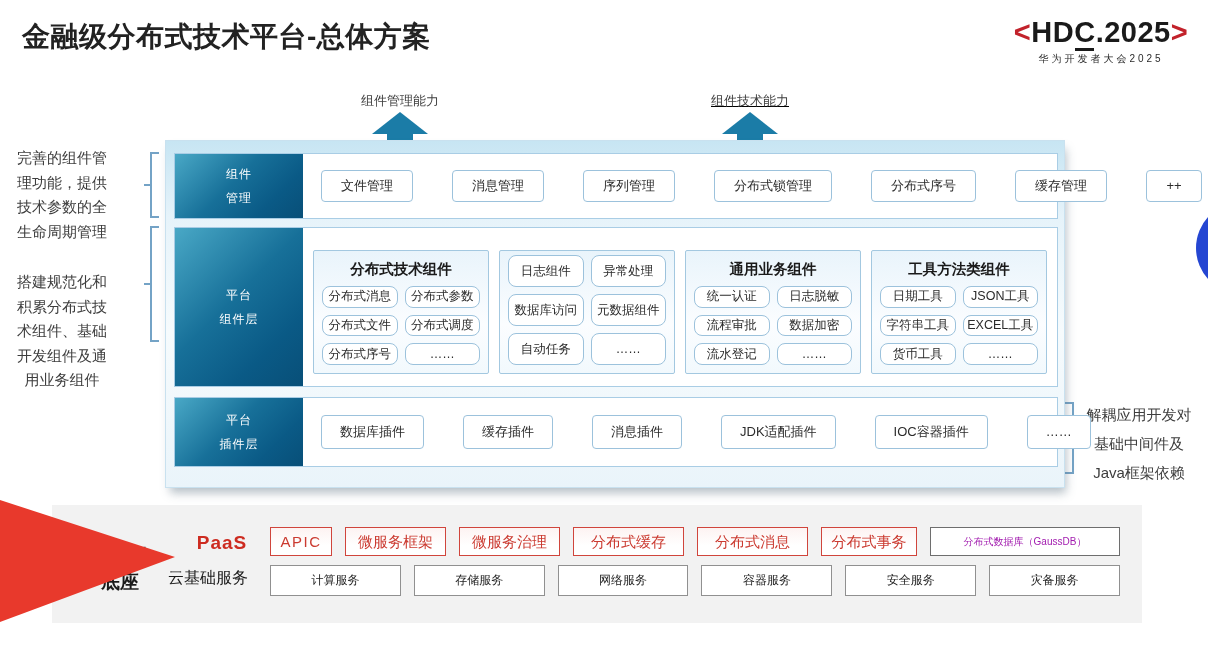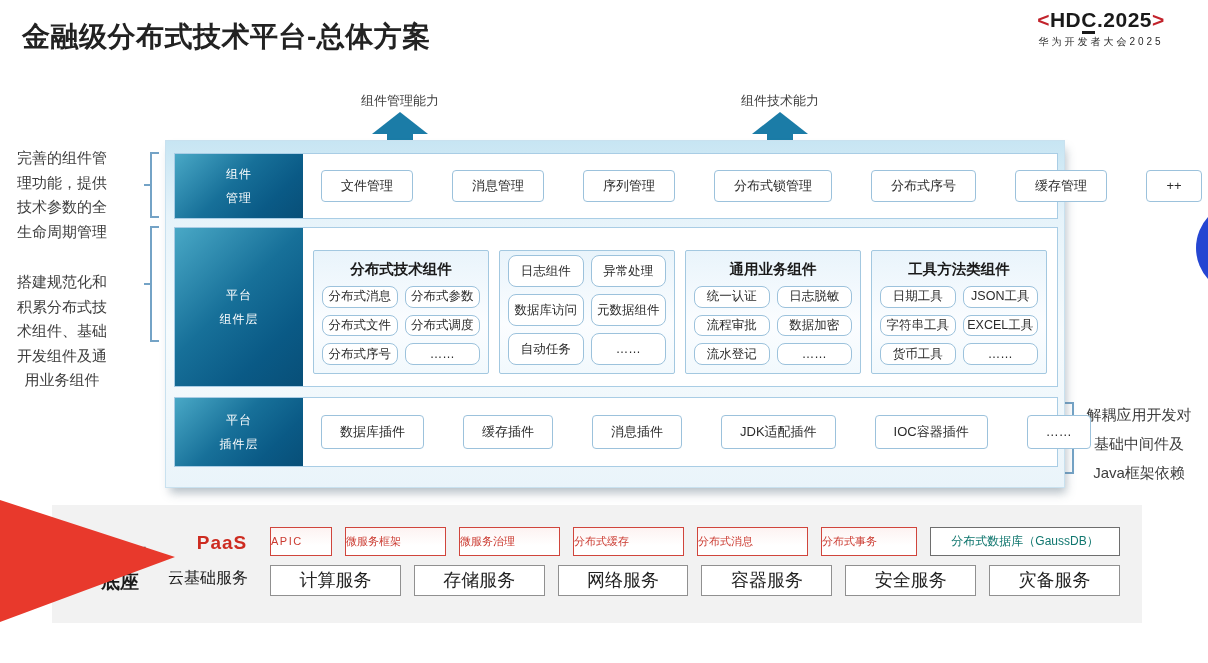--- a/index.html
+++ b/index.html
@@ -3,33 +3,33 @@
 <meta charset="utf-8">
 <style>
   * { margin:0; padding:0; box-sizing:border-box; }
   html,body { background:#e9e9e9; }
   body { font-family:"Liberation Sans","DejaVu Sans",sans-serif; }
   .slide{ position:relative; width:1208px; height:663px; background:#ffffff; overflow:hidden; margin:0 auto; }
 
   
   .page-title{ position:absolute; left:22px; top:18px; font-size:28px; font-weight:700; color:#222; letter-spacing:.5px; }
   .hdc-logo{ position:absolute; right:6px; top:8px; width:202px; text-align:center; }
-  .hdc-top{ font-size:21px; font-weight:700; color:#1a1a1a; letter-spacing:.5px; white-space:nowrap; }
+  .hdc-top{ font-size:29px; font-weight:700; color:#1a1a1a; letter-spacing:.5px; white-space:nowrap;margin-top:8px; }
   .hdc-angle{ color:#c2222b; }
   .hdc-c{ position:relative; display:inline-block; }
   .hdc-c::after{ content:""; position:absolute; left:1px; right:2px; bottom:-2px; height:3px; background:#1a1a1a; }
   .hdc-sub{ margin-top:3px; font-size:10px; letter-spacing:3px; color:#2b2b2b; white-space:nowrap; }
 
   
   .cap-arrow{ position:absolute; width:140px; text-align:center; }
   .cap-arrow .lbl{ font-size:13px; color:#3f3f3f; margin-bottom:2px; }
   .cap-arrow .head{ width:0; height:0; margin:0 auto; border-left:28px solid transparent; border-right:28px solid transparent; border-bottom:22px solid #1b7ca7; }
   .cap-arrow .stem{ width:26px; height:20px; margin:0 auto; background:#1b7ca7; }
   .arrow-1{ left:330px; top:92px; }
-  .arrow-2{ left:710px; top:92px; }
+  .arrow-2{ left:680px; top:92px;text-decoration:underline; }
 
   
   .note{ position:absolute; color:#3d3d3d; font-size:15px; line-height:24.5px; text-align:center; }
   .note-left-top{ left:12px; top:146px; width:100px; }
   .note-left-bottom{ left:12px; top:270px; width:100px; }
   .note-right{ left:1080px; top:400px; width:118px; line-height:29px; }
 
   
   .bracket-l{ position:absolute; width:9px; border:2px solid #74a3c6; border-right:none; }
   .bracket-l::before{ content:""; position:absolute; left:-8px; top:50%; width:7px; height:2px; margin-top:-1px; background:#74a3c6; }
@@ -66,28 +66,28 @@
   .edge-circle{ position:absolute; left:1196px; top:202px; width:92px; height:92px; border-radius:50%; background:#2546d2; }
 
   
   .foundation{ position:absolute; left:52px; top:505px; width:1090px; height:118px; background:#f2f2f2; }
   .wedge{ position:absolute; left:0; top:495px; }
   .fnd-label{ position:absolute; left:22px; top:36px; width:92px; text-align:center; font-size:19px; font-weight:700; color:#1a1a1a; line-height:27px; }
   .paas-label{ position:absolute; left:132px; top:27px; width:76px; text-align:center; font-size:19px; font-weight:700; color:#cd2b20; letter-spacing:1px; }
   .cloud-label{ position:absolute; left:108px; top:63px; width:96px; text-align:center; font-size:16px; color:#1a1a1a; }
   .paas-row{ position:absolute; left:218px; top:22px; width:850px; display:flex; gap:13px; }
   .rchip{ background:linear-gradient(180deg,#fdf3f2 0%,#ffffff 65%); border:1px solid #d0453c; color:#cb3a30;
-    font-size:11px; height:29px; line-height:27px; text-align:left; white-space:nowrap; }
+    font-size:15px; height:29px; line-height:27px; text-align:center; white-space:nowrap; }
   .rchip.c1{ width:62px; letter-spacing:1.5px; }
   .rchip.c2,.rchip.c3{ width:101px; }
   .rchip.c4,.rchip.c5{ width:111px; }
   .rchip.c6{ width:96px; }
-  .kchip{ background:#fff; border:1px solid #6e6e6e; color:#0f766e; font-size:12px; height:29px; line-height:27px; text-align:center; white-space:nowrap; flex:1; }
+  .kchip{ background:#fff; border:1px solid #6e6e6e; color:#a21caf; font-size:10px; height:29px; line-height:27px; text-align:center; white-space:nowrap; flex:1; }
   .cloud-row{ position:absolute; left:218px; top:60px; width:850px; display:flex; gap:13px; }
-  .cchip{ flex:1; background:#fff; border:1px solid #909090; color:#222; font-size:18px; height:31px; line-height:29px; text-align:center; white-space:nowrap; }
+  .cchip{ flex:1; background:#fff; border:1px solid #909090; color:#222; font-size:12px; height:31px; line-height:29px; text-align:center; white-space:nowrap; }
 </style>
 </head>
 <body>
 
 <div class="slide">
 
   <div class="page-title">金融级分布式技术平台-总体方案</div>
 
   <div class="hdc-logo">
     <div class="hdc-top"><span class="hdc-angle">&lt;</span><span>HD</span><span class="hdc-c">C</span><span>.2025</span><span class="hdc-angle">&gt;</span></div>

